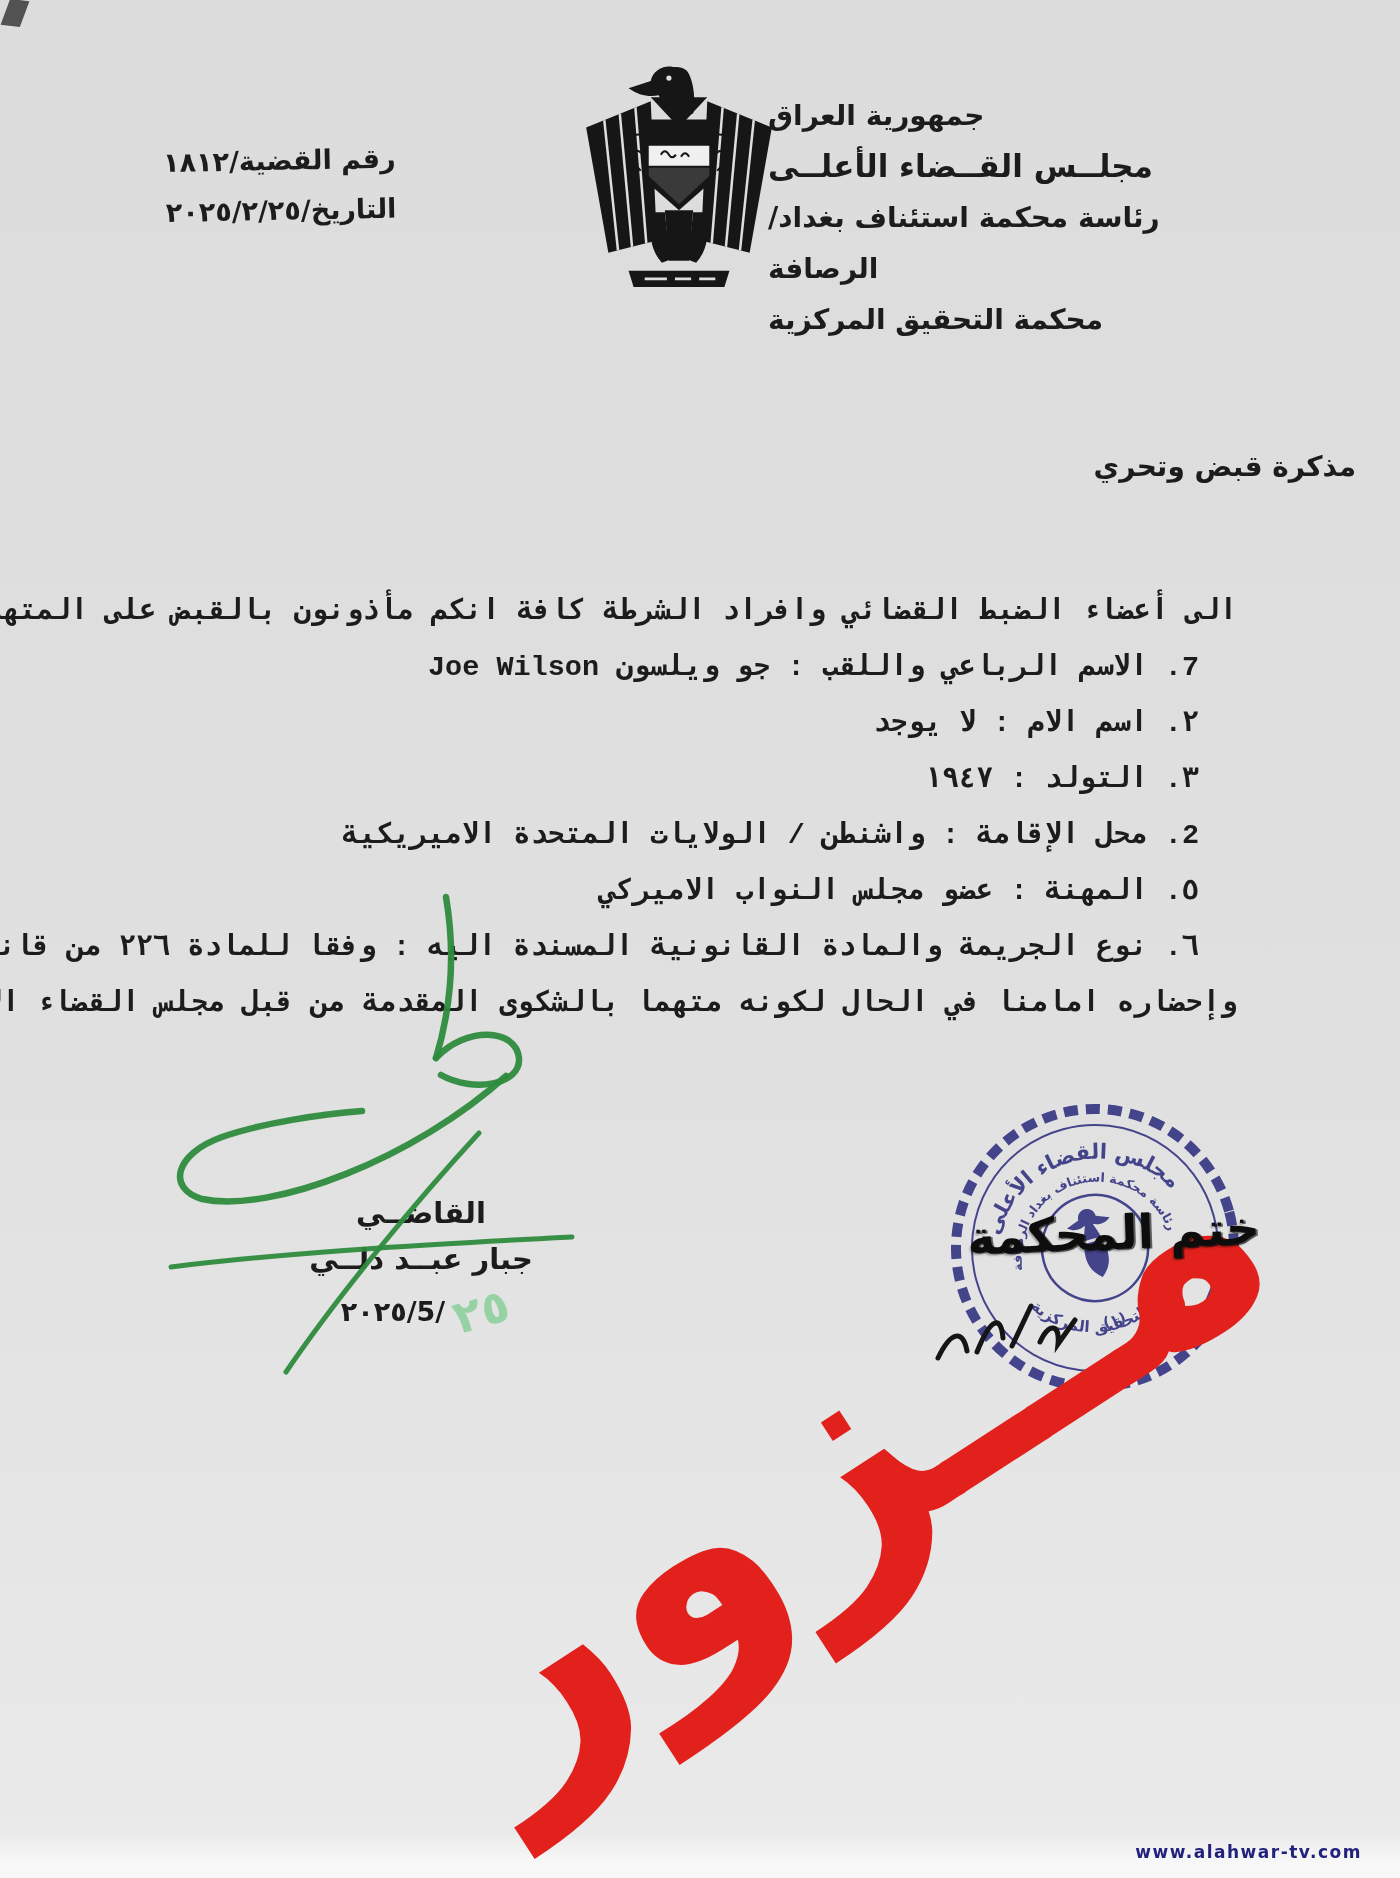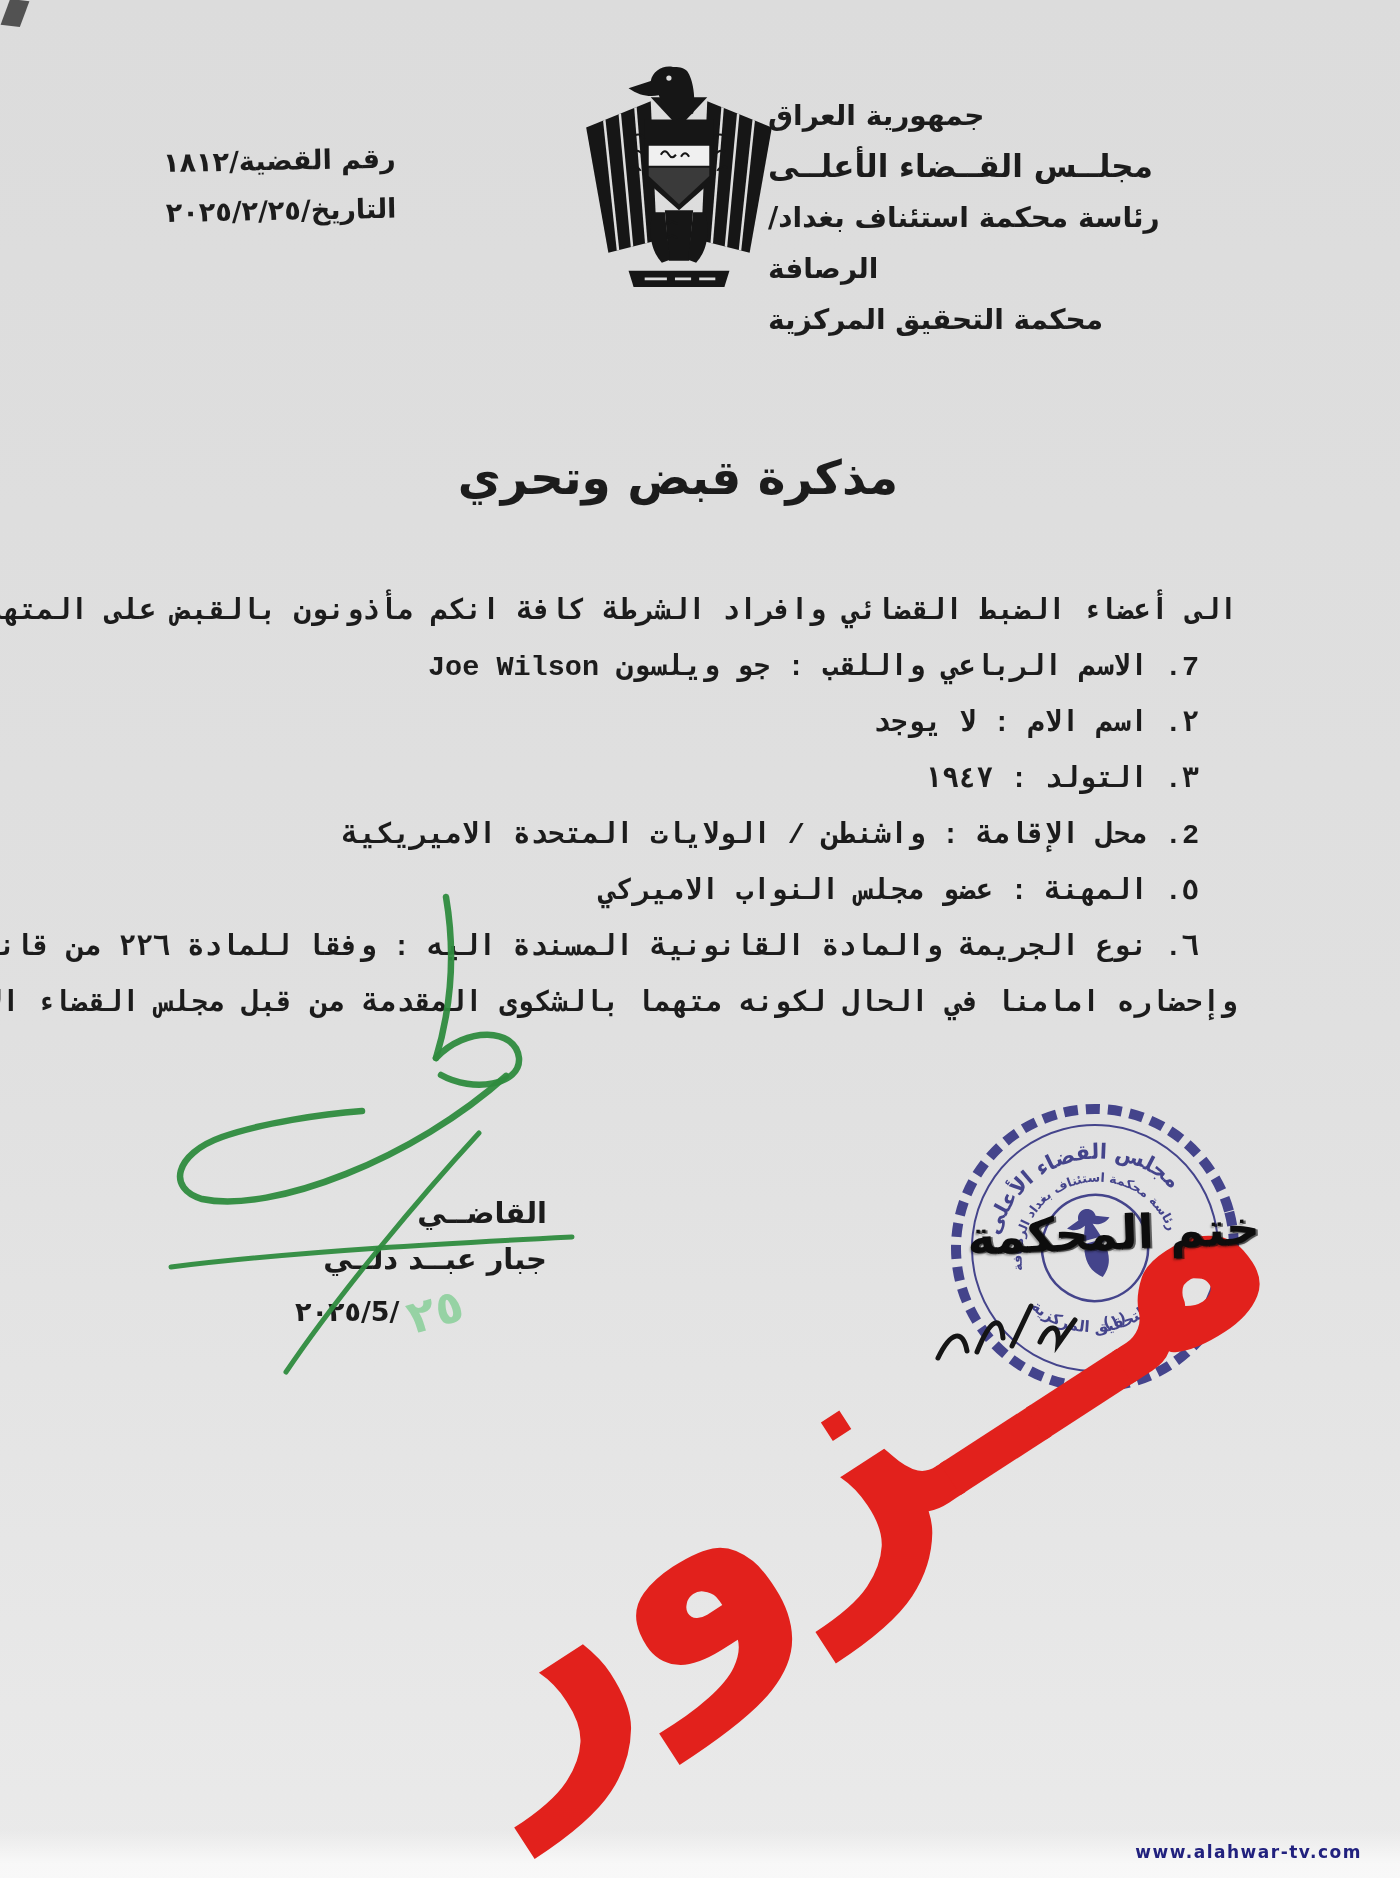--- a/index.html
+++ b/index.html
@@ -15,33 +15,33 @@
     transform:rotate(-1.1deg);
   }
   .authority{
     position:absolute;left:768px;top:90px;width:404px;
     direction:rtl;text-align:left;font-weight:bold;font-size:28px;line-height:51px;
   }
   .authority .l2{font-size:31px;letter-spacing:.5px;}
   .emblem{position:absolute;left:568px;top:60px;width:222px;height:244px;}
   
   .doc-title{
-    position:absolute;left:0;top:450px;width:1356px;text-align:center;
-    direction:rtl;font-weight:bold;font-size:47px;
+    position:absolute;left:0;top:450px;width:1356px;
+    direction:rtl;font-weight:bold;font-size:28px;
   }
   .body-text{
     position:absolute;right:163px;top:584px;width:1140px;
     direction:rtl;text-align:right;font-weight:bold;font-size:28.5px;line-height:56px;font-family:Liberation Mono, monospace;
   }
   .body-text .line{white-space:nowrap;}
   .body-text .indent{padding-right:38px;}
   
   .sig{
     position:absolute;left:295px;top:1190px;width:252px;z-index:20;
-    direction:rtl;font-weight:bold;font-size:29px;line-height:46px;
+    direction:rtl;text-align:center;font-weight:bold;font-size:29px;line-height:46px;
   }
   .sig .date-row{direction:ltr;font-size:27px;}
   .sig .green-day{
     color:#96d2a4;font-size:46px;font-weight:bold;display:inline-block;
     transform:rotate(-16deg) translate(6px,8px);
   }
   .ink-green{position:absolute;left:140px;top:870px;width:500px;height:530px;z-index:40;}
   .ink-green path{stroke:#2e8b3e;stroke-width:6.5;fill:none;stroke-linecap:round;opacity:.95;}
   .ink-green .thin{stroke-width:5;}
   

